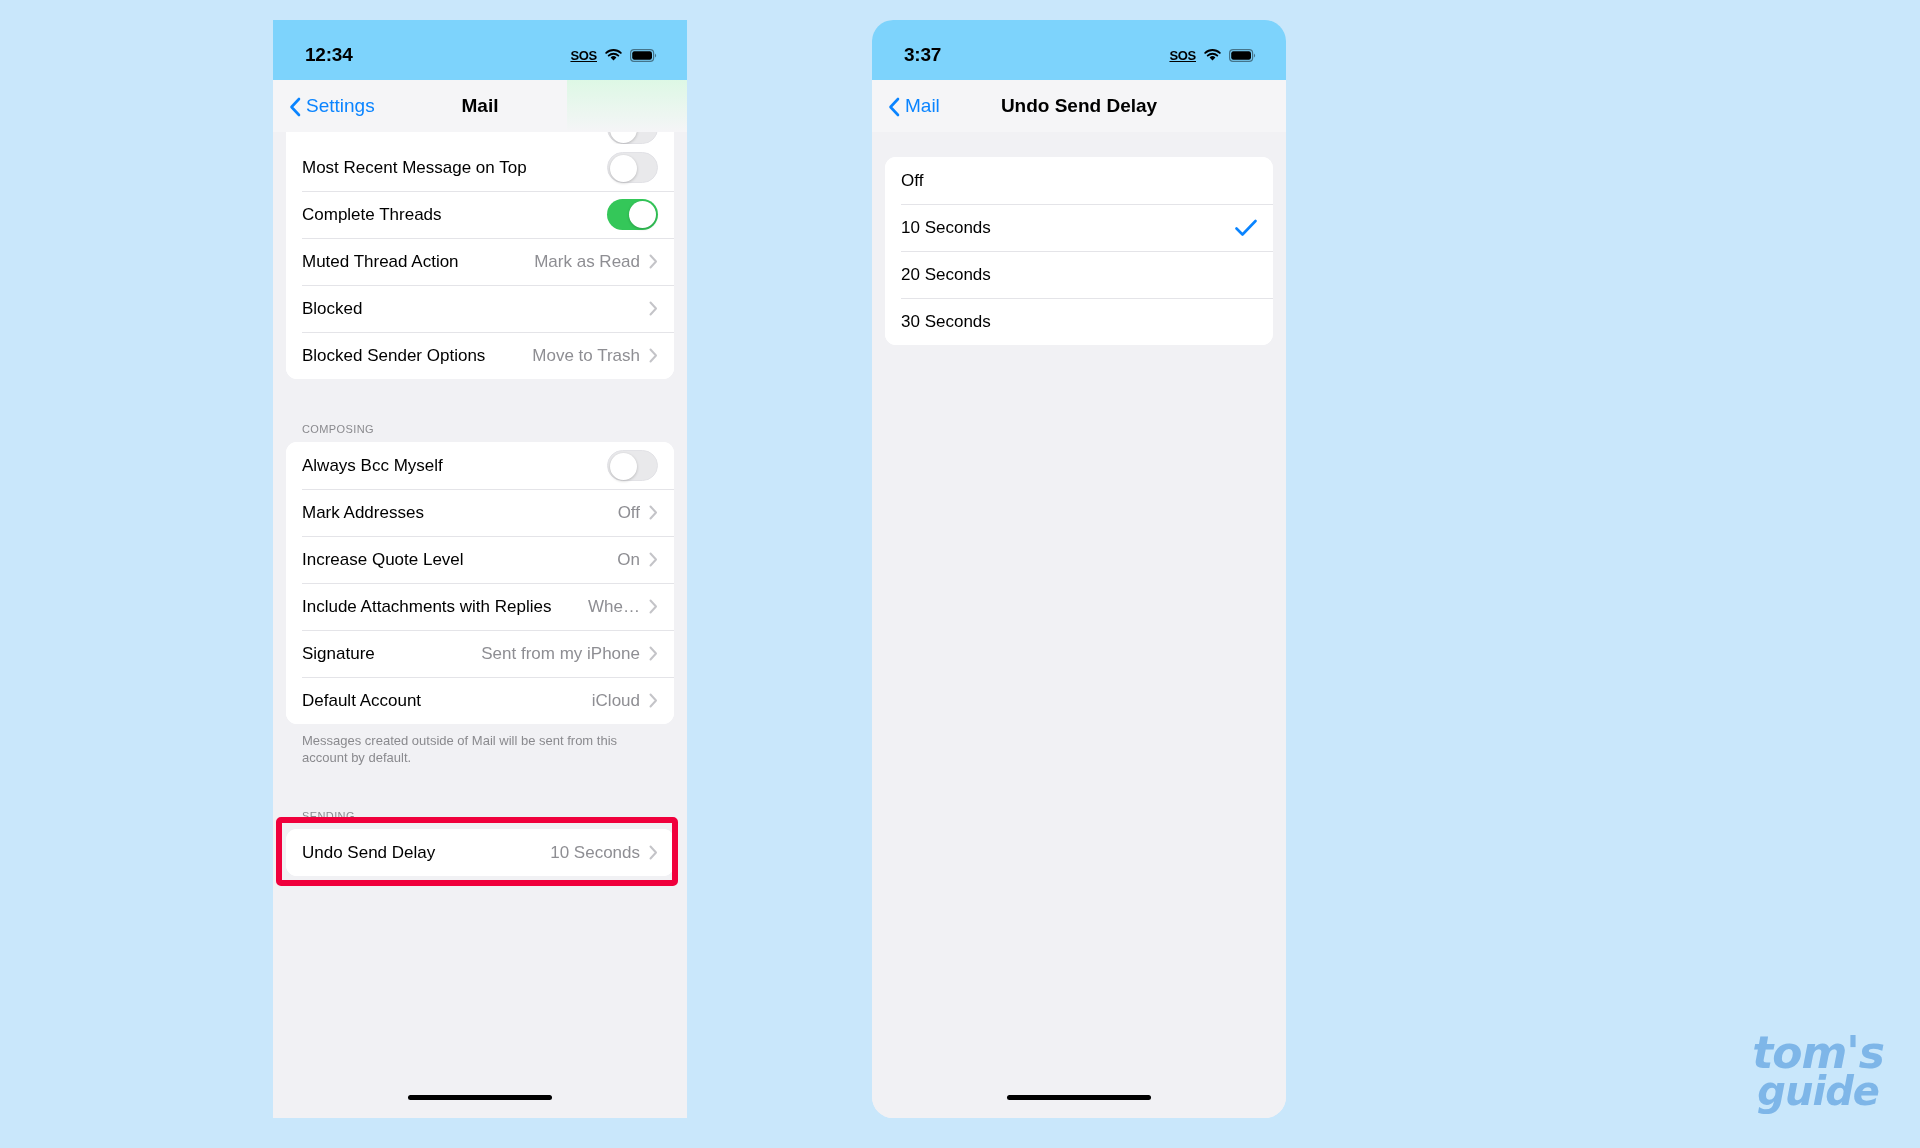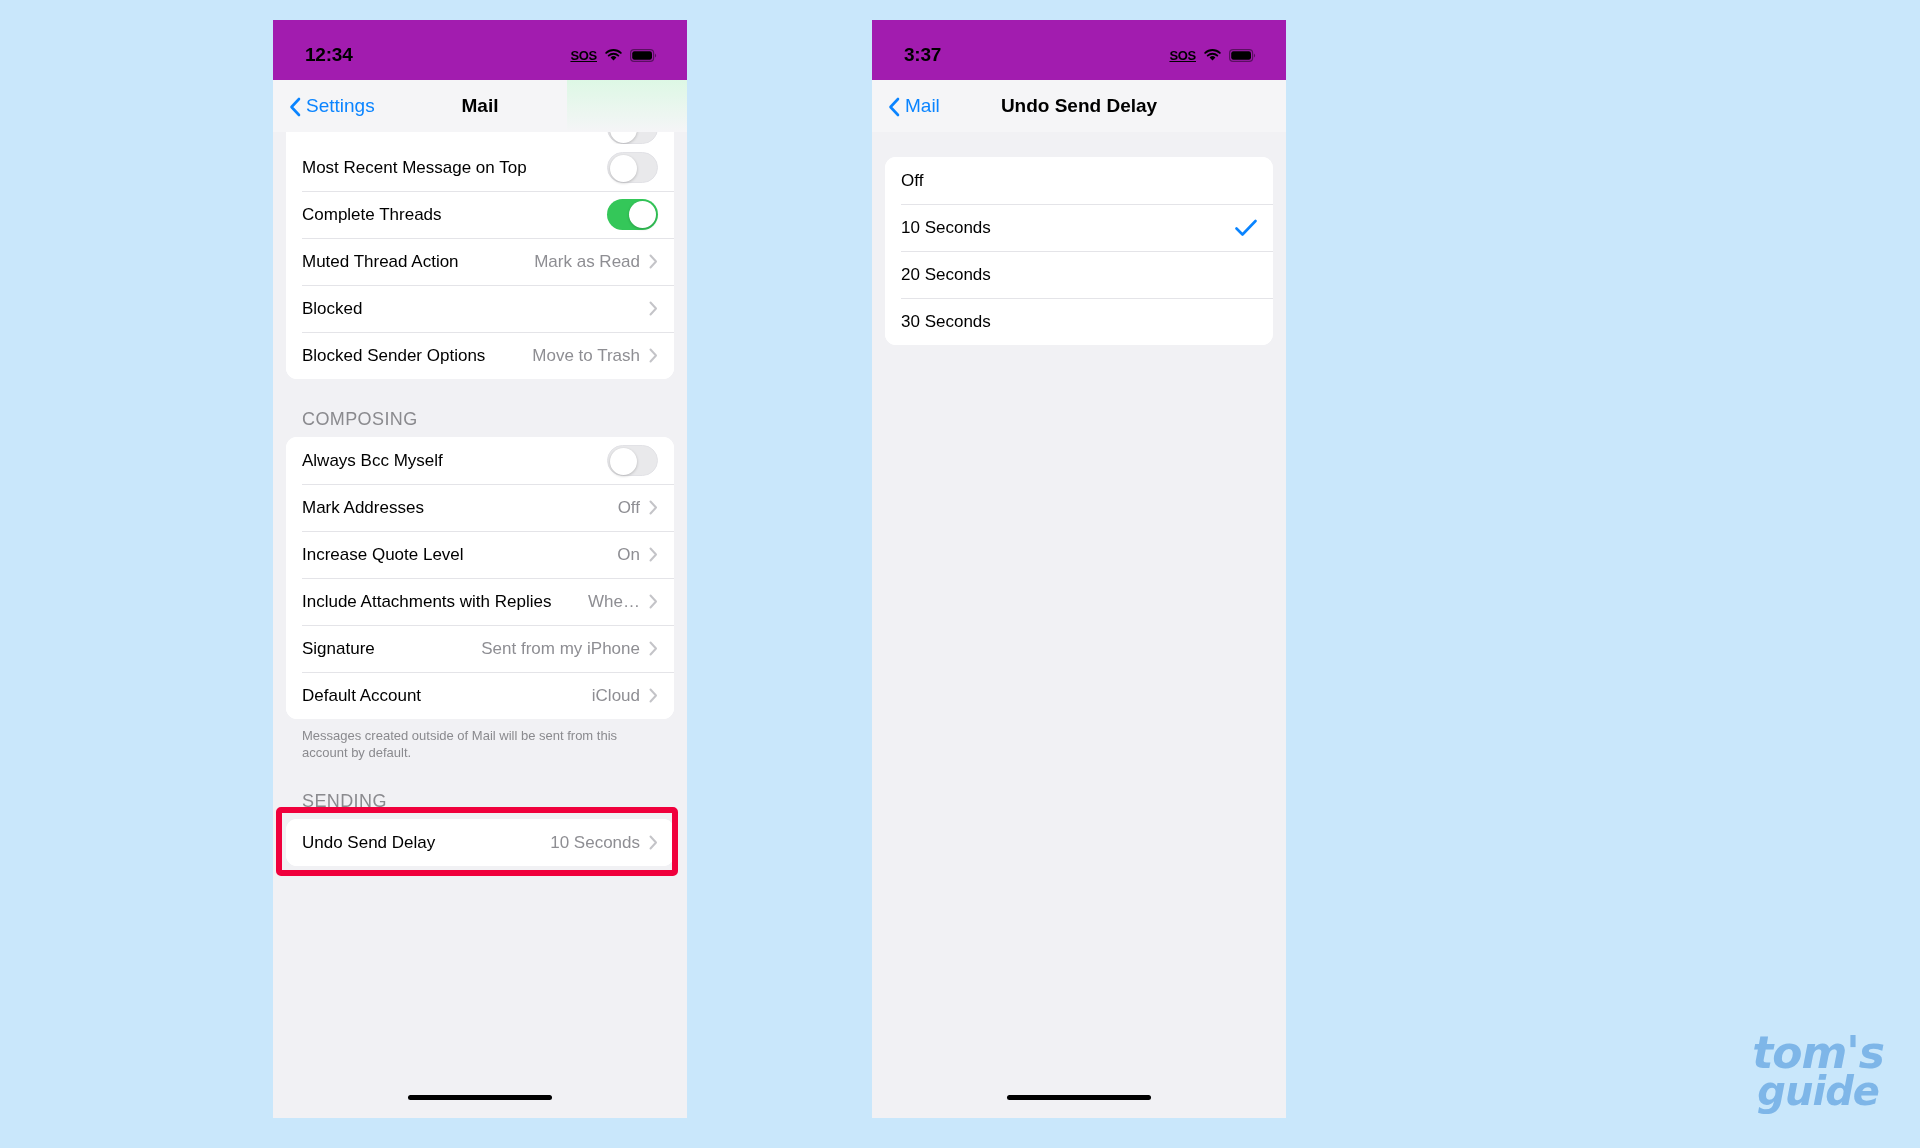--- a/index.html
+++ b/index.html
@@ -25,30 +25,30 @@
   .phone {
     position: absolute;
     top: 20px;
     width: 414px;
     height: 1098px;
     background: #f1f1f4;
     overflow: hidden;
   }
 
   .phone.left  { left: 273px; }
-  .phone.right { left: 872px; }
+  .phone.right { left: 872px; border-radius: 21px; }
 
   
   .status-bar {
     height: 60px;
     display: flex;
     align-items: center;
     justify-content: space-between;
     padding: 10px 30px 0 32px;
-    background: #a21caf;
+    background: #7dd3fc;
   }
   .status-time {
     font-size: 19px;
     font-weight: bold;
     color: #000;
     letter-spacing: -0.2px;
   }
   .status-right {
     display: flex;
     align-items: center;
@@ -190,24 +190,24 @@
     overflow: hidden;
   }
   .clip-row .toggle {
     position: absolute;
     right: 16px;
     top: -19px;
   }
 
   
   .section-header {
-    font-size: 18px;
+    font-size: 11px;
     color: #8a8a8e;
     letter-spacing: .4px;
-    padding: 30px 16px 7px 16px;
+    padding: 44px 16px 7px 16px;
   }
   .section-footer {
     font-size: 13px;
     line-height: 1.32;
     color: #8a8a8e;
     padding: 8px 16px 0 16px;
   }
 
   
   .highlight-wrap {

